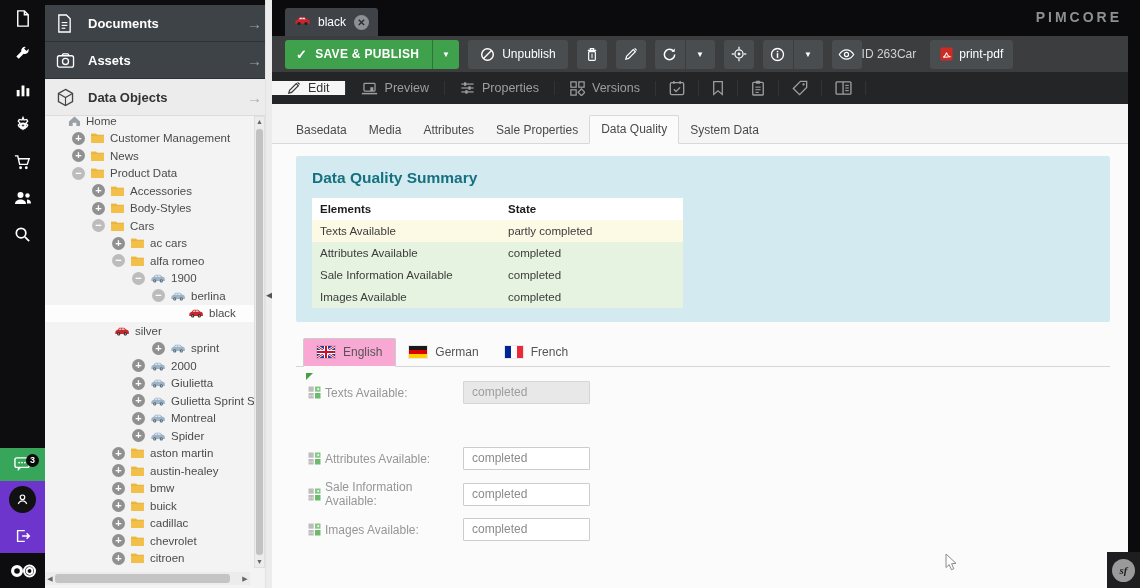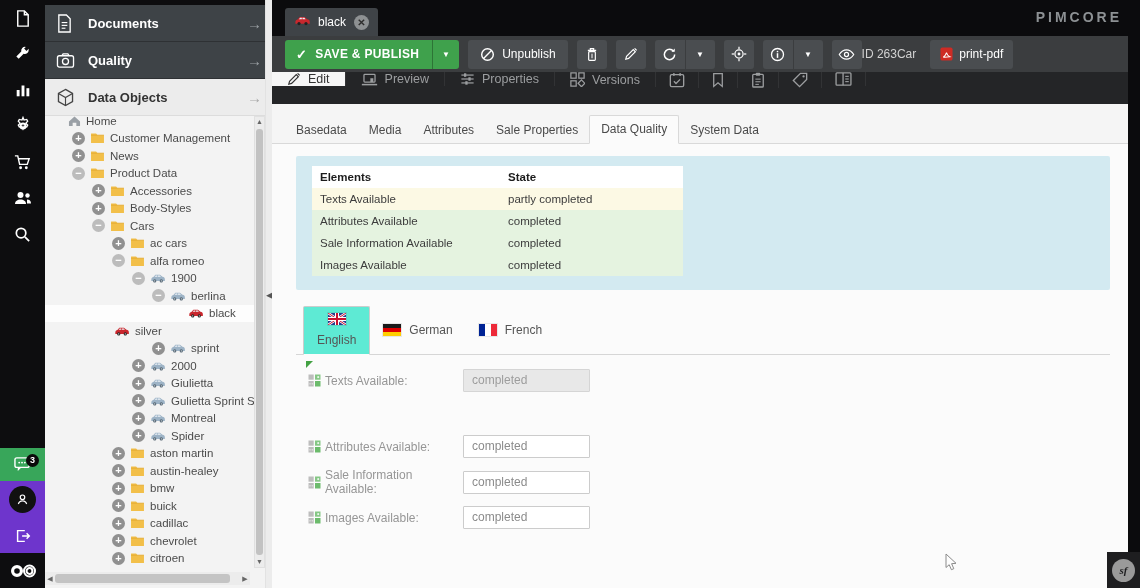--- a/index.html
+++ b/index.html
@@ -62,21 +62,21 @@
   .btn-green .seg-main { display:flex; align-items:center; padding:0 13px 0 11px; height:100%; }
   .btn-green .seg-caret { width:27px; height:100%; display:flex; align-items:center; justify-content:center; border-left:1px solid rgba(0,0,0,.28); }
   .btn-gray { background:#4a4d50; padding:0 12px; margin-left:9px; }
   .iconbtn-group { display:flex; margin-left:9px; background:#4a4d50; border-radius:3px; height:29px; }
   .iconbtn { width:30px; height:29px; display:flex; align-items:center; justify-content:center; color:#fff; cursor:pointer; }
   .iconbtn + .iconbtn { border-left:1px solid #3b3d3f; }
   .caret { font-size:8px; color:#fff; }
   .tb-text { color:#d2d2d2; font-size:12px; }
   .btn-pdf { background:#4a4d50; padding:0 10px; margin-left:14px; gap:6px; }
 
-  .row2 { height:32px; background:#242527; display:flex; align-items:flex-start; width:856px; }
+  .row2 { height:32px; background:#242527; display:flex; align-items:center; width:856px; }
   .m-tab { display:flex; align-items:center; gap:7px; padding:0 15px; color:#9c9ea0; font-size:12.5px; border-right:1px solid #323335; cursor:pointer; }
   .m-tab svg { flex:0 0 auto; }
   .m-tab.active { background:#f6f6f6; color:#333; }
   .m-tab.icon-only { padding:0 13px; }
 
   .subtabs { height:40px; background:#f5f5f5; border-bottom:1px solid #d9d9d9; display:flex; align-items:flex-end; padding-left:13px; width:856px; position:relative; }
   .s-tab { padding:6px 11px 7px; margin-bottom:-1px; color:#4a4a4a; font-size:12px; cursor:pointer; }
   .s-tab.active { background:#fbfbfb; border:1px solid #d9d9d9; border-bottom:1px solid #fbfbfb; border-radius:2px 2px 0 0; }
 
   .content { background:#fbfbfb; width:856px; height:480px; padding:12px 0 0 24px; position:relative; }
@@ -85,21 +85,21 @@
   .summary-table { width:371px; font-size:11.5px; }
   .sum-row { display:flex; height:22px; align-items:center; }
   .sum-row .c1 { width:188px; padding-left:8px; }
   .sum-row .c2 { width:183px; padding-left:8px; }
   .sum-head { background:#fff; font-weight:bold; color:#1c1c1c; }
   .sum-partial { background:#fcf9e4; color:#3c3c3c; }
   .sum-complete { background:#e5f3e0; color:#3c3c3c; }
 
   .langbar { width:814px; margin-top:16px; border-bottom:1px solid #d6d6d6; display:flex; padding-left:7px; }
   .lang-tab { display:flex; align-items:center; gap:8px; padding:6px 13px 7px; margin-bottom:-1px; color:#555; font-size:12px; cursor:pointer; }
-  .lang-tab.active { background:#5eead4; border:1px solid #ccc; border-bottom:1px solid #fbfbfb; border-radius:2px 2px 0 0;flex-direction:column; }
+  .lang-tab.active { background:#f9a8d4; border:1px solid #ccc; border-bottom:1px solid #fbfbfb; border-radius:2px 2px 0 0; }
   .flag { width:18px; height:12px; display:block; box-shadow:0 0 0 1px rgba(0,0,0,.08); }
 
   .fields { margin-top:14px; padding-left:12px; }
   .field-row { display:flex; align-items:center; margin-bottom:10px; position:relative; }
   .field-row.gap-after { margin-bottom:43px; }
   .field-label { width:155px; display:flex; align-items:center; gap:4px; color:#969696; font-size:12px; }
   .field-input { width:127px; height:23px; border:1px solid #ccc; background:#fff; color:#8b8b8b; font-size:12px; line-height:21px; padding-left:8px; border-radius:1px; }
   .field-input.readonly { background:#e8e8e8; border-color:#d5d5d5; color:#9d9d9d; }
   .dirty-mark { position:absolute; left:-2px; top:-8px; width:0; height:0; border-left:7px solid #43a143; border-bottom:7px solid transparent; }
 
@@ -204,21 +204,21 @@
     <span class="acc-arrow">→</span>
   </div>
   <div class="acc-header">
     <span class="acc-icon">
         <svg width="19" height="17" viewBox="0 0 20 18">
           <rect x="1.5" y="4" width="17" height="12" rx="2" fill="none" stroke="#fff" stroke-width="1.4"></rect>
           <path d="M6 4l1.5-2h5L14 4" fill="none" stroke="#fff" stroke-width="1.4"></path>
           <circle cx="10" cy="10" r="3.2" fill="none" stroke="#fff" stroke-width="1.4"></circle>
         </svg>
       </span>
-    <span>Quality</span>
+    <span>Assets</span>
     <span class="acc-arrow">→</span>
   </div>
   <div class="acc-header light">
     <span class="acc-icon">
         <svg width="19" height="19" viewBox="0 0 20 20">
           <path d="M10 1.5l7.4 4.2v8.6L10 18.5l-7.4-4.2V5.7z" fill="none" stroke="#444" stroke-width="1.4"></path>
           <path d="M2.6 5.7L10 10l7.4-4.3M10 10v8.5" fill="none" stroke="#444" stroke-width="1.2"></path>
         </svg>
       </span>
     <span>Data Objects</span>
@@ -744,20 +744,21 @@
       <div class="s-tab">Basedata</div>
       <div class="s-tab">Media</div>
       <div class="s-tab">Attributes</div>
       <div class="s-tab">Sale Properties</div>
       <div class="s-tab active">Data Quality</div>
       <div class="s-tab">System Data</div>
     </div>
 
   <div class="content">
     <div class="summary-panel">
+      <div class="summary-title">Data Quality Summary</div>
       <div class="summary-table">
         <div class="sum-row sum-head">
           <span class="c1">Elements</span>
           <span class="c2">State</span>
         </div>
         <div id="summary-rows">
             <div class="sum-row sum-partial">
               <span class="c1">Texts Available</span>
               <span class="c2">partly completed</span>
             </div>

